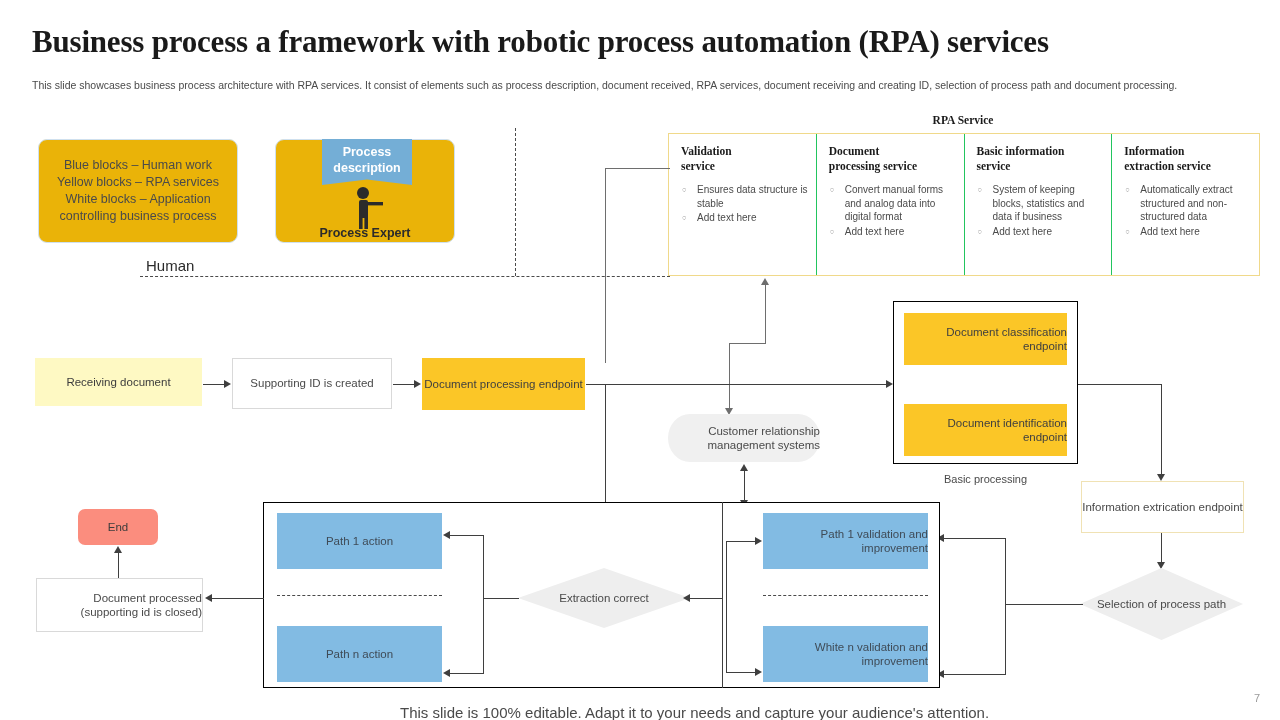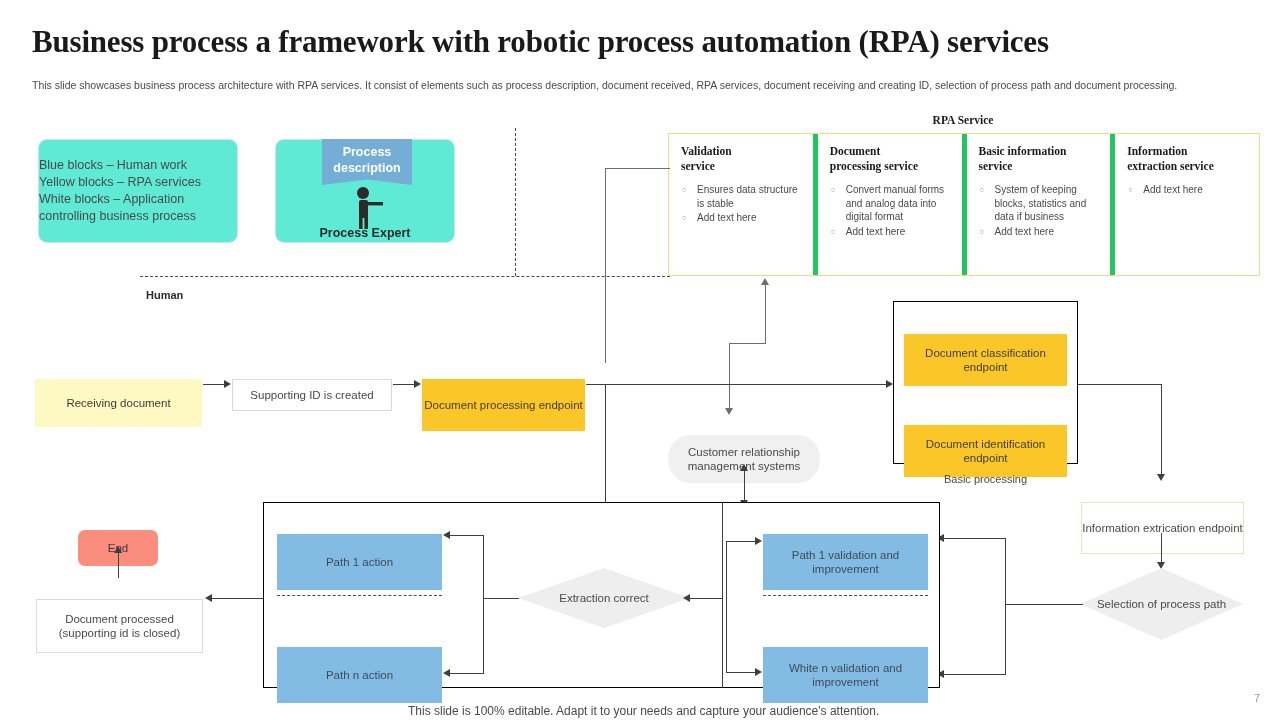--- a/index.html
+++ b/index.html
@@ -17,60 +17,60 @@
     font-size:31px;font-weight:700;color:#1a1a1a;letter-spacing:-.2px;
     white-space:nowrap;
   }
   .subtitle{
     position:absolute;left:32px;top:78px;width:1196px;
     font-size:10.5px;line-height:14px;color:#4a4a4a;
   }
 
   
   .node{position:absolute;box-sizing:border-box;display:flex;
-        align-items:center;justify-content:center;text-align:center;margin-top:21px;}
+        align-items:center;justify-content:center;text-align:right;}
   .node .lbl{display:block;line-height:1.25;}
 
   .green{background:#fef9c3;color:#3c3c3c;font-size:11.5px;}
   .yellow{background:#fbc627;color:#3f3f3f;font-size:11.5px;}
   .blue{background:#82bbe3;color:#3f4b57;font-size:11.5px;}
   .white{background:#ffffff;border:1px solid #d9d9d9;color:#4a4a4a;font-size:11.5px;}
   .salmon{background:#fb8d7e;color:#3c3c3c;font-size:11.5px;border-radius:7px;}
   .palebox{background:#ffffff;border:1px solid #f0e2b4;color:#4a4a4a;font-size:11.5px;}
   .greybox{background:#f0f0f0;color:#4a4a4a;font-size:11.5px;border-radius:22px/50%;}
   .plainbox{background:#ffffff;border:1px solid #000000;}
 
   
   .diamond{position:absolute;display:flex;align-items:center;justify-content:center;}
   .diamond .dshape{position:absolute;left:0;top:0;width:100%;height:100%;
      background:#eeeeee;clip-path:polygon(50% 0,100% 50%,50% 100%,0 50%);}
   .diamond .dtxt{position:relative;z-index:2;font-size:11.5px;color:#4a4a4a;
      text-align:center;line-height:1.25;}
 
   
   .card{position:absolute;box-sizing:border-box;border:1px solid #cfe0ee;
-        border-radius:9px;background:#5eead4;}
+        border-radius:9px;background:#eab308;}
   .legend-text{position:absolute;left:0;top:0;width:100%;height:100%;
-        display:flex;justify-content:center;flex-direction:column;
+        display:flex;align-items:center;justify-content:center;flex-direction:column;
         font-size:12.5px;color:#4a4a4a;line-height:17px;}
   .banner{position:absolute;background:#74aed6;color:#ffffff;font-weight:700;
         font-size:12.5px;line-height:16px;text-align:center;
         padding-top:5px;box-sizing:border-box;
         clip-path:polygon(0 0,100% 0,100% 100%,50% 88%,0 100%);}
   .pe-label{position:absolute;width:100%;text-align:center;
         font-size:12.5px;font-weight:700;color:#2b2b2b;}
-  .human-label{position:absolute;font-size:11px;font-weight:700;color:#2b2b2b;margin-top:32px;}
+  .human-label{position:absolute;font-size:15px;font-weight:400;color:#2b2b2b;}
 
   
   .rpa-title{position:absolute;font-family:"Liberation Serif",serif;
         font-size:11.5px;font-weight:700;color:#1a1a1a;text-align:center;}
   .rpa-panel{position:absolute;box-sizing:border-box;border:1px solid #f0d98a;
         background:#ffffff;display:flex;}
   .rpa-col{flex:1;box-sizing:border-box;padding:10px 8px 6px 12px;
-        border-right:5px solid #22c55e;}
+        border-right:1px solid #22c55e;}
   .rpa-col:last-child{border-right:none;}
   .rpa-col h4{margin:0 0 9px 0;font-family:"Liberation Serif",serif;
         font-size:11.5px;font-weight:700;color:#1a1a1a;line-height:15px;}
   .rpa-col ul{margin:0;padding:0;list-style:none;}
   .rpa-col li{position:relative;padding-left:16px;font-size:10px;
         line-height:13.5px;color:#4a4a4a;margin-bottom:1px;}
   .rpa-col li:before{content:"\25CB";position:absolute;left:1px;top:0;
         font-size:7.5px;color:#8a8a8a;}
 
   
@@ -83,21 +83,21 @@
   .arw{position:absolute;width:0;height:0;}
   .arw.r{border-top:4px solid transparent;border-bottom:4px solid transparent;border-left:7px solid #3f3f3f;}
   .arw.l{border-top:4px solid transparent;border-bottom:4px solid transparent;border-right:7px solid #3f3f3f;}
   .arw.u{border-left:4px solid transparent;border-right:4px solid transparent;border-bottom:7px solid #3f3f3f;}
   .arw.d{border-left:4px solid transparent;border-right:4px solid transparent;border-top:7px solid #3f3f3f;}
   .arw.gu{border-left:4px solid transparent;border-right:4px solid transparent;border-bottom:7px solid #6e6e6e;}
   .arw.gd{border-left:4px solid transparent;border-right:4px solid transparent;border-top:7px solid #6e6e6e;}
 
   .caption{position:absolute;font-size:11px;color:#4a4a4a;text-align:center;}
 
-  .footer{position:absolute;left:400px;top:704px;font-size:12px;color:#4a4a4a;margin-left:8px;}
+  .footer{position:absolute;left:400px;top:704px;font-size:15px;color:#4a4a4a;}
   .pageno{position:absolute;left:1254px;top:692px;font-size:11px;color:#9a9a9a;}
 
   
   .figure{position:absolute;}
 </style>
 </head>
 <body>
 
 <div class="slide">
 
@@ -168,20 +168,21 @@
         <li>Add text here</li>
       </ul>
     </div>
 
     <div class="rpa-col">
       <h4>
         <span>Information</span><br>
         <span>extraction service</span>
       </h4>
       <ul>
+        <li>Automatically extract structured and non-structured data</li>
         <li>Add text here</li>
       </ul>
     </div>
   </div>
 
   <div class="ln v grey" style="left:605px;top:168px;height:195px;"></div>
   <div class="ln h grey" style="left:605px;top:168px;width:65px;"></div>
   <div class="ln v grey" style="left:669px;top:168px;height:0px;"></div>
 
   <div class="ln v grey" style="left:765px;top:284px;height:60px;"></div>
@@ -189,21 +190,21 @@
   <div class="ln v grey" style="left:729px;top:343px;height:65px;"></div>
   <div class="arw gu" style="left:761px;top:278px;"></div>
   <div class="arw gd" style="left:725px;top:408px;"></div>
 
   <div class="node green" style="left:35px;top:358px;width:167px;height:48px;">
     <span class="lbl">Receiving  document</span>
   </div>
   <div class="ln h" style="left:203px;top:384px;width:22px;"></div>
   <div class="arw r" style="left:224px;top:380px;"></div>
 
-  <div class="node white" style="left:232px;top:358px;width:160px;height:32px;">
+  <div class="node white" style="left:232px;top:358px;width:160px;height:51px;">
     <span class="lbl">Supporting  ID is created</span>
   </div>
   <div class="ln h" style="left:393px;top:384px;width:22px;"></div>
   <div class="arw r" style="left:414px;top:380px;"></div>
 
   <div class="node yellow" style="left:422px;top:358px;width:163px;height:52px;">
     <span class="lbl">Document  processing endpoint</span>
   </div>
 
   <div class="ln h" style="left:586px;top:384px;width:303px;"></div>

